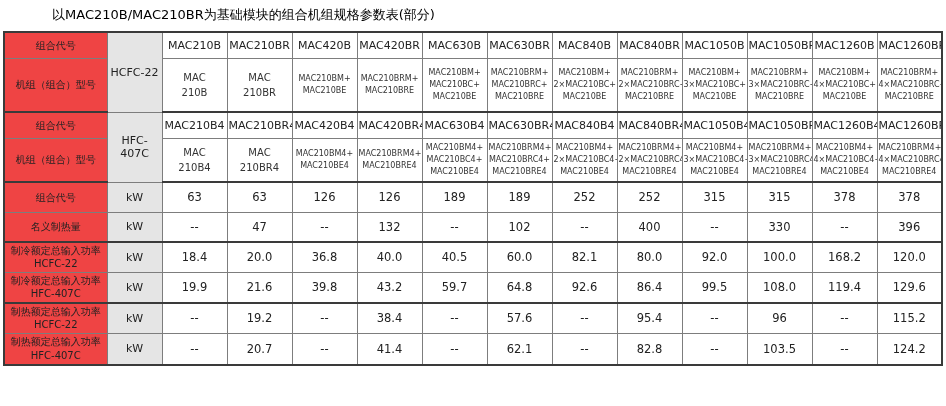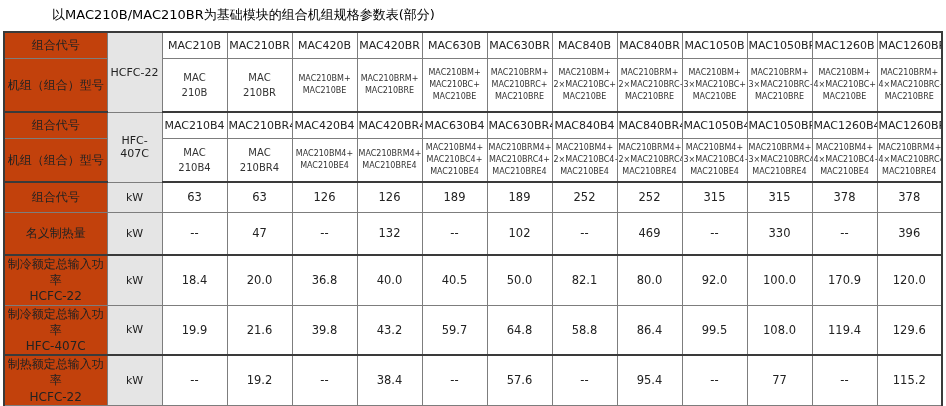--- a/index.html
+++ b/index.html
@@ -17,21 +17,21 @@
     border-collapse:collapse;table-layout:fixed;
     border:2px solid #3a3a3a;
   }
   td{
     border:1px solid #7d7d7d;
     text-align:center;vertical-align:middle;
     padding:0 1px;overflow:hidden;
   }
   tr.grp td{border-bottom:2px solid #3a3a3a;}
   .lbl{
-    background:#c2410c;font-size:12px;color:#222;
+    background:#ef4444;font-size:10px;color:#222;
     white-space:pre-line;line-height:1.35;
   }
   .unit{background:#e5e5e5;font-size:11px;color:#222;}
   .code{font-size:11px;color:#222;}
   .model{
     font-size:8px;line-height:1.5;color:#333;
     white-space:pre-line;
   }
   .model.big{font-size:10px;}
   .val{font-size:11.5px;color:#222;}
@@ -173,84 +173,84 @@
         <td class="val">126</td>
         <td class="val">189</td>
         <td class="val">189</td>
         <td class="val">252</td>
         <td class="val">252</td>
         <td class="val">315</td>
         <td class="val">315</td>
         <td class="val">378</td>
         <td class="val">378</td>
       </tr>
-    <tr style="height:43px" class="grp">
+    <tr style="height:30px" class="grp">
       <td class="lbl">名义制热量</td>
       <td class="unit">kW</td>
     <td class="val">--</td>
         <td class="val">47</td>
         <td class="val">--</td>
         <td class="val">132</td>
         <td class="val">--</td>
         <td class="val">102</td>
         <td class="val">--</td>
-        <td class="val">469</td>
+        <td class="val">400</td>
         <td class="val">--</td>
         <td class="val">330</td>
         <td class="val">--</td>
         <td class="val">396</td>
       </tr>
     <tr style="height:30px">
       <td class="lbl">制冷额定总输入功率
 HCFC-22</td>
       <td class="unit">kW</td>
     <td class="val">18.4</td>
         <td class="val">20.0</td>
         <td class="val">36.8</td>
         <td class="val">40.0</td>
         <td class="val">40.5</td>
-        <td class="val">50.0</td>
+        <td class="val">60.0</td>
         <td class="val">82.1</td>
         <td class="val">80.0</td>
         <td class="val">92.0</td>
         <td class="val">100.0</td>
-        <td class="val">170.9</td>
+        <td class="val">168.2</td>
         <td class="val">120.0</td>
       </tr>
     <tr style="height:31px" class="grp">
       <td class="lbl">制冷额定总输入功率
 HFC-407C</td>
       <td class="unit">kW</td>
     <td class="val">19.9</td>
         <td class="val">21.6</td>
         <td class="val">39.8</td>
         <td class="val">43.2</td>
         <td class="val">59.7</td>
         <td class="val">64.8</td>
-        <td class="val">58.8</td>
+        <td class="val">92.6</td>
         <td class="val">86.4</td>
         <td class="val">99.5</td>
         <td class="val">108.0</td>
         <td class="val">119.4</td>
         <td class="val">129.6</td>
       </tr>
     <tr style="height:30px">
       <td class="lbl">制热额定总输入功率
 HCFC-22</td>
       <td class="unit">kW</td>
     <td class="val">--</td>
         <td class="val">19.2</td>
         <td class="val">--</td>
         <td class="val">38.4</td>
         <td class="val">--</td>
         <td class="val">57.6</td>
         <td class="val">--</td>
         <td class="val">95.4</td>
         <td class="val">--</td>
-        <td class="val">77</td>
+        <td class="val">96</td>
         <td class="val">--</td>
         <td class="val">115.2</td>
       </tr>
     <tr style="height:32px" class="grp">
       <td class="lbl">制热额定总输入功率
 HFC-407C</td>
       <td class="unit">kW</td>
     <td class="val">--</td>
         <td class="val">20.7</td>
         <td class="val">--</td>

